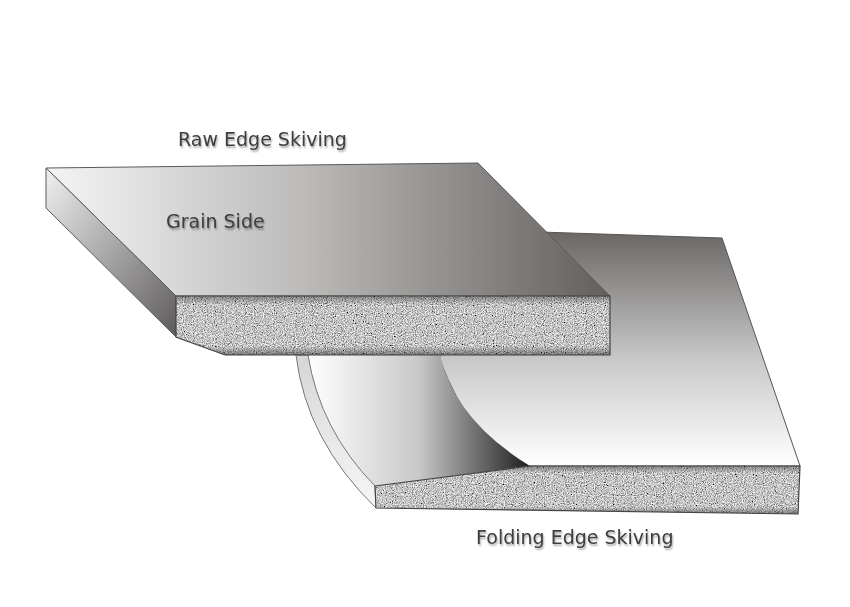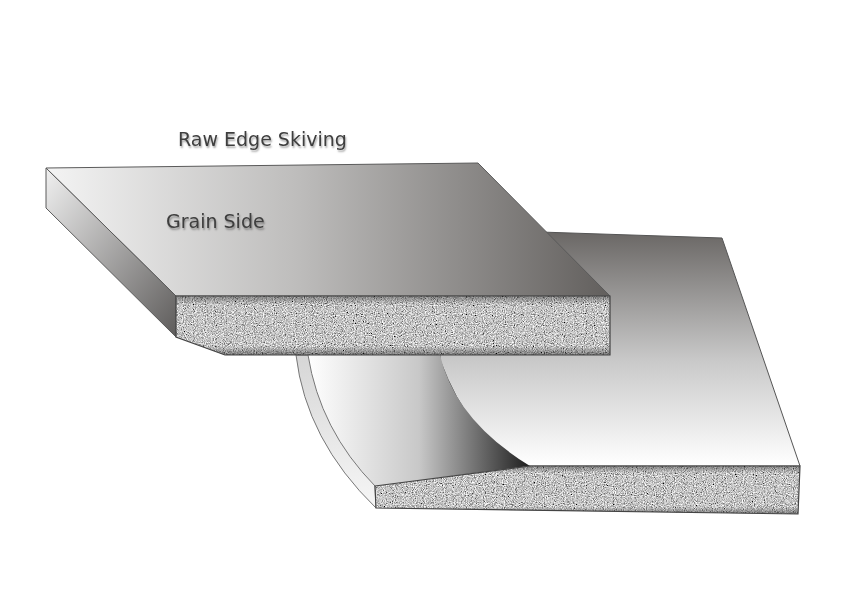--- a/index.html
+++ b/index.html
@@ -82,13 +82,14 @@
     </g>
 
     <g>
       <path d="M176 296 L610 296 L610 355 L225 355 L176 337 Z" fill="#a8a8a8" filter="url(#grain)"></path>
       <path d="M176 296 L610 296 L610 355 L225 355 L176 337 Z" fill="url(#edgeShade)" stroke="#444" stroke-width="1.2"></path>
     </g>
   </svg>
 
   <div class="label" style="left:178px; top:128px;">Raw Edge Skiving</div>
   <div class="label" style="left:166px; top:210px;text-align:center;">Grain Side</div>
+  <div class="label" style="left:476px; top:526px;">Folding Edge Skiving</div>
 </div>
 
 </body></html>

